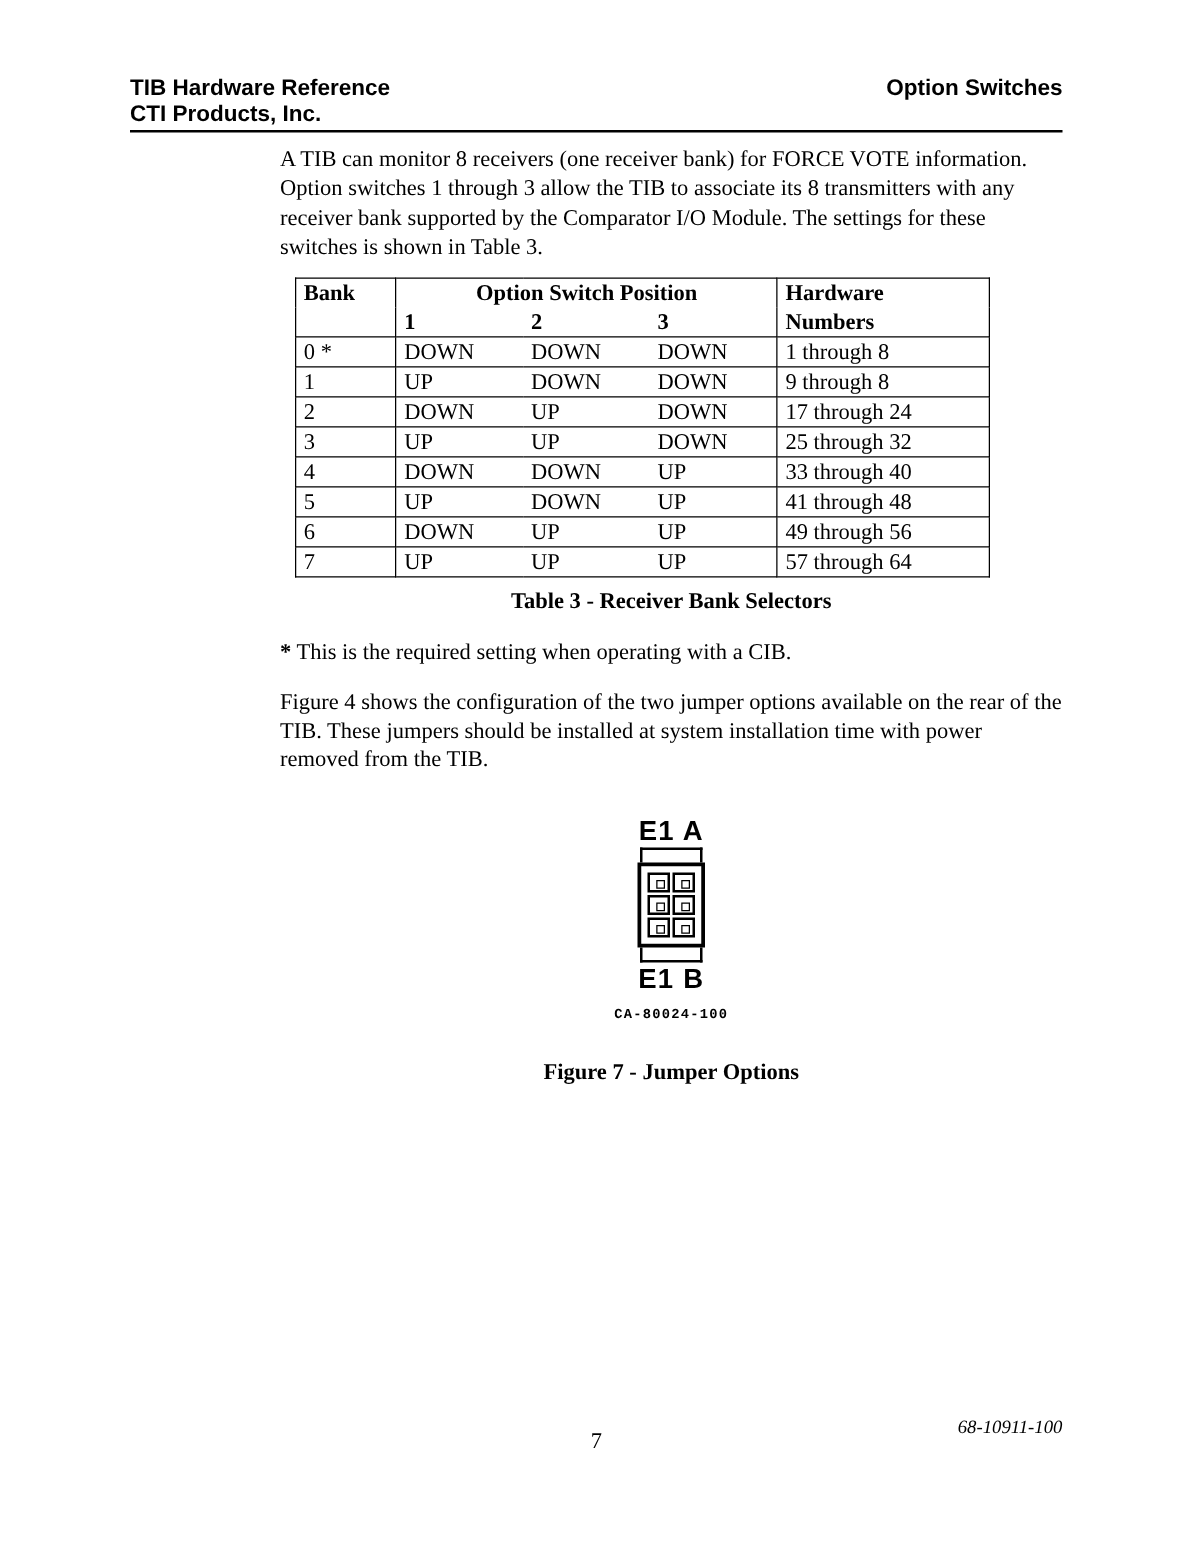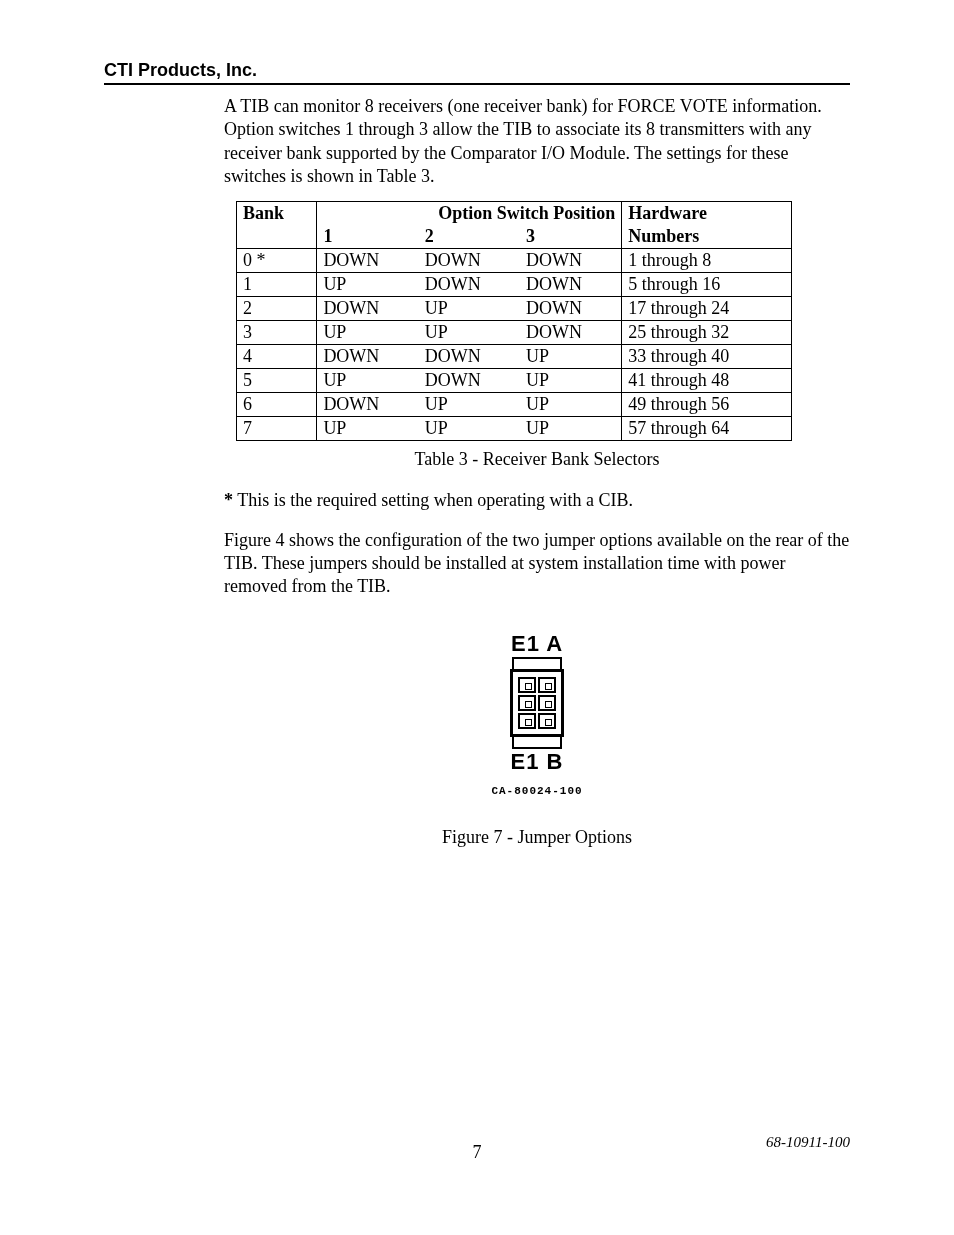--- a/index.html
+++ b/index.html
@@ -58,21 +58,21 @@
   }
   table.bank .subhead td {
     font-weight: bold;
     border-top: none;
   }
   table.bank td.sw-first { border-right: none; }
   table.bank td.sw-mid   { border-left: none; border-right: none; }
   table.bank td.sw-last  { border-left: none; }
   .table-caption, .fig-caption {
     text-align: center;
-    font-weight: normal;
+    font-weight: bold;
     margin: 6px 0 20px 0;
   }
   .footnote {
     margin: 6px 0 18px 0;
   }
   
   .figure-wrap {
     text-align: center;
     margin-top: 32px;
   }
@@ -145,31 +145,35 @@
     bottom: 72px;
     text-align: center;
     font-size: 18px;
   }
 </style>
 </head>
 <body>
 
 <div class="page">
 
+  <div class="header-row">
+    <span>TIB Hardware Reference</span>
+    <span>Option Switches</span>
+  </div>
   <div class="header-line2">CTI Products, Inc.</div>
   <hr class="header-rule">
 
   <div class="body-block">
     <div class="para">A TIB can monitor 8 receivers (one receiver bank) for FORCE VOTE information.  Option switches 1 through 3  allow the TIB to associate its 8 transmitters with any  receiver bank supported by the Comparator I/O Module.  The settings for these switches is shown in Table 3.</div>
 
     <table class="bank">
       <tbody>
           <tr>
         <th rowspan="1" style="border-bottom:none;">Bank</th>
-        <th colspan="3" style="text-align:right;border-bottom:none;">Option Switch Position</th>
+        <th colspan="3" style="text-align:center;border-bottom:none;">Option Switch Position</th>
         <th style="border-bottom:none;">Hardware</th>
       </tr>
       <tr class="subhead">
         <td style="border-top:none;"></td>
         <td class="sw-first" style="border-top:none;">1</td>
         <td class="sw-mid" style="border-top:none;text-align:left;">2</td>
         <td class="sw-last" style="border-top:none;text-align:left;">3</td>
         <td style="border-top:none;">Numbers</td>
       </tr>
       <tr>
@@ -177,21 +181,21 @@
         <td class="sw-first">DOWN</td>
         <td class="sw-mid">DOWN</td>
         <td class="sw-last">DOWN</td>
         <td>1 through 8</td>
       </tr>
       <tr>
         <td>1</td>
         <td class="sw-first">UP</td>
         <td class="sw-mid">DOWN</td>
         <td class="sw-last">DOWN</td>
-        <td>5 through 16</td>
+        <td>9 through 8</td>
       </tr>
       <tr>
         <td>2</td>
         <td class="sw-first">DOWN</td>
         <td class="sw-mid">UP</td>
         <td class="sw-last">DOWN</td>
         <td>17 through 24</td>
       </tr>
       <tr>
         <td>3</td>

